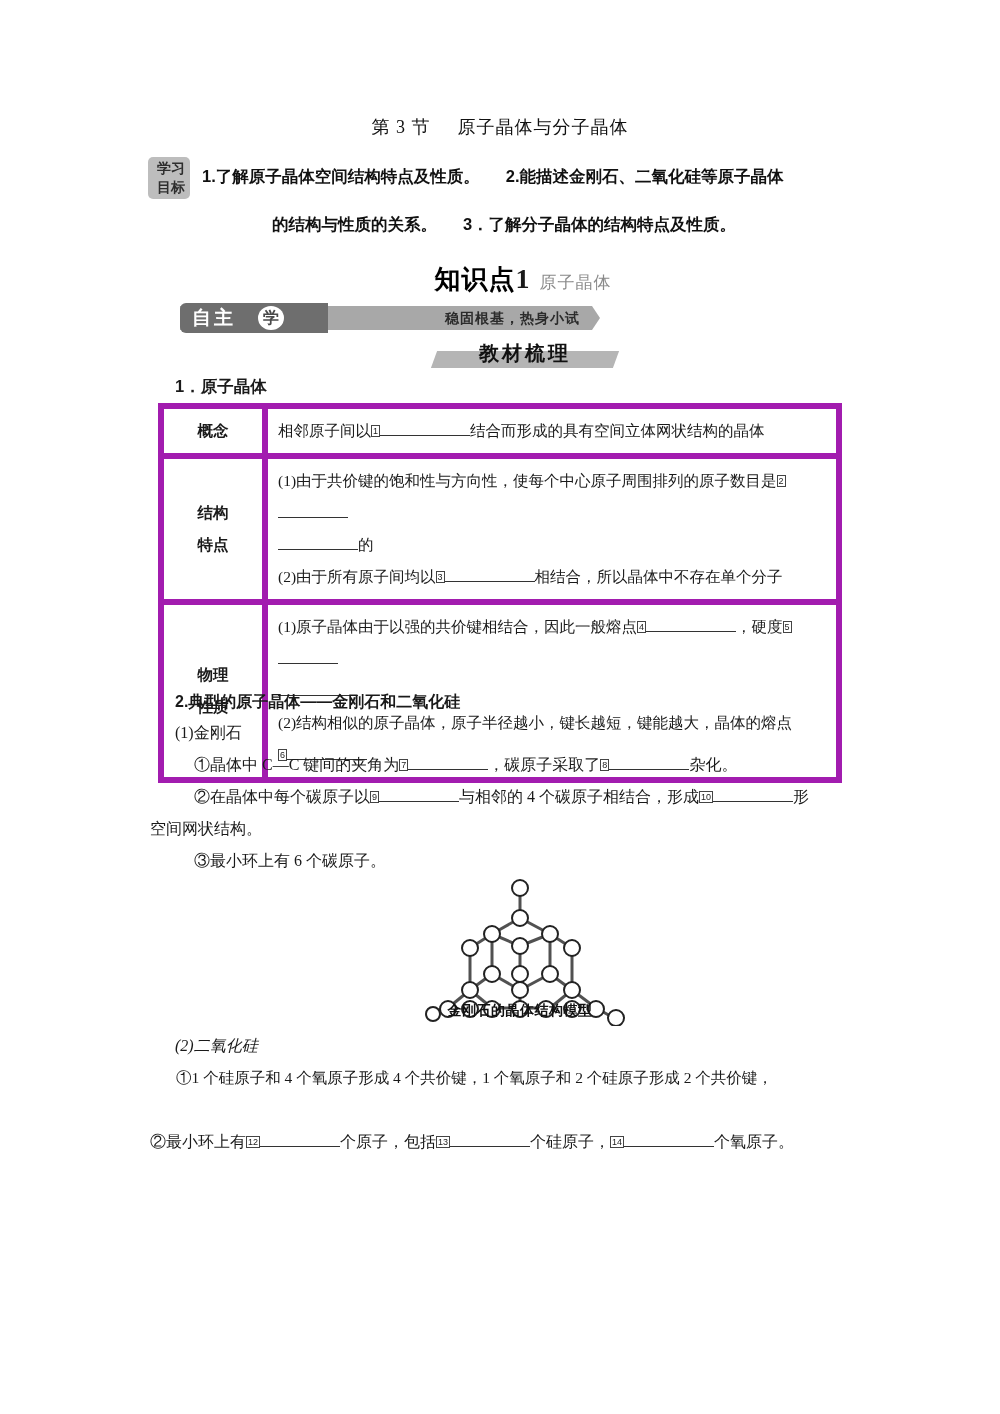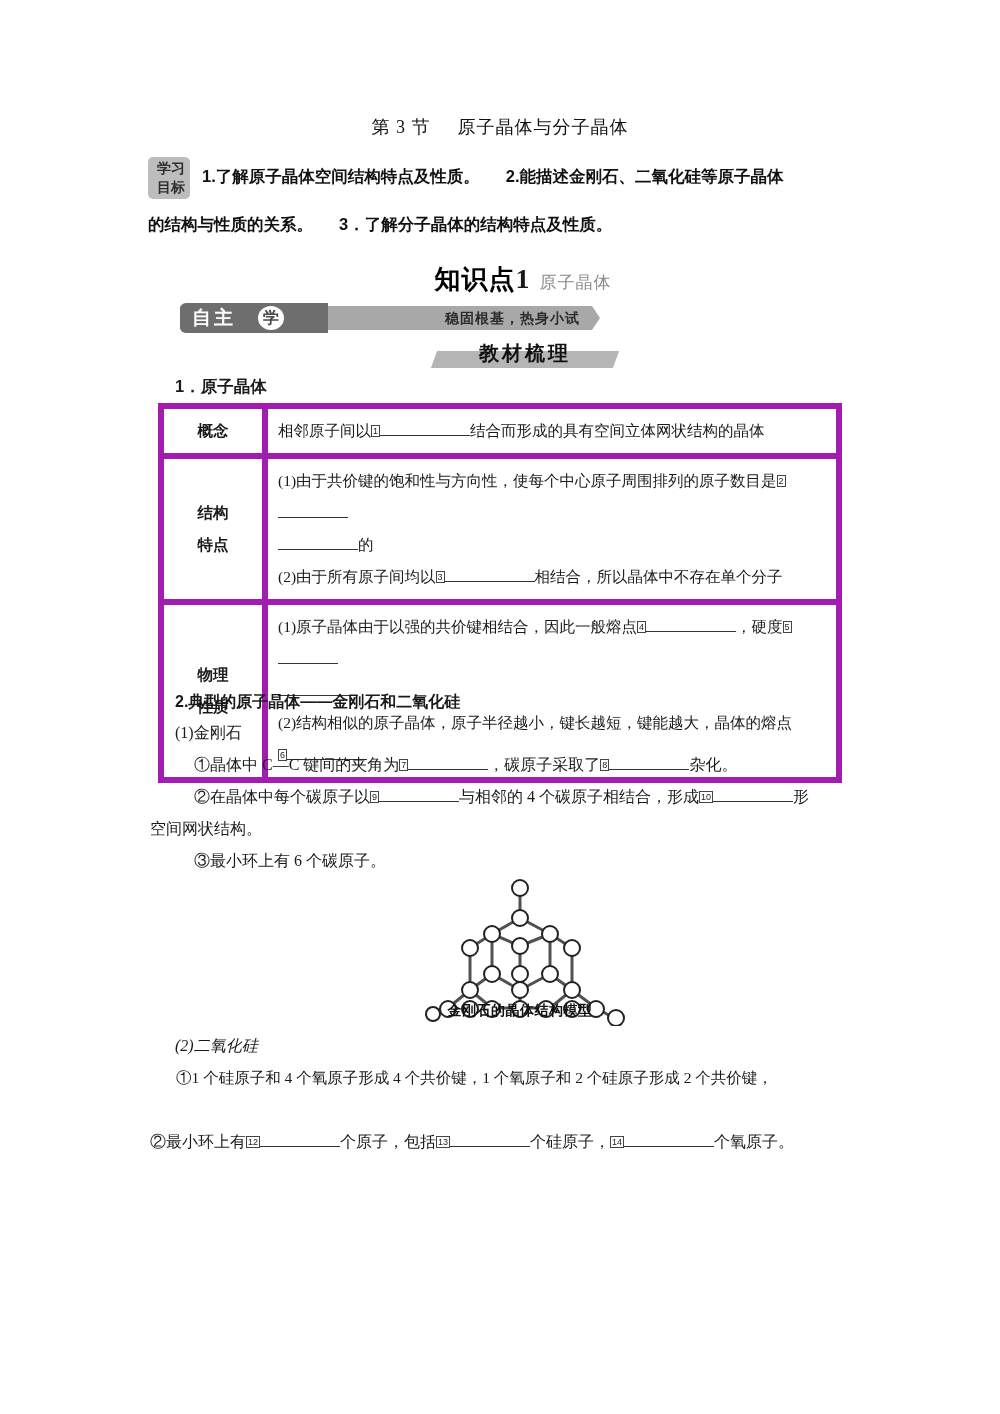--- a/index.html
+++ b/index.html
@@ -75,20 +75,21 @@
   }
   .obj-item { display: inline-block; }
   .obj-sp { display: inline-block; width: 26px; }
   .obj-line2 {
     margin-top: 14px;
     font-size: 16.5px;
     font-family: "Liberation Sans", "DejaVu Sans", sans-serif;
     font-weight: bold;
     color: #111;
     white-space: nowrap;
+    text-align: center;
   }
 
   
   .kp-head {
     position: absolute;
     left: 0; top: 262px;
     width: 1000px;
     text-align: center;
     padding-left: 23px;
   }

